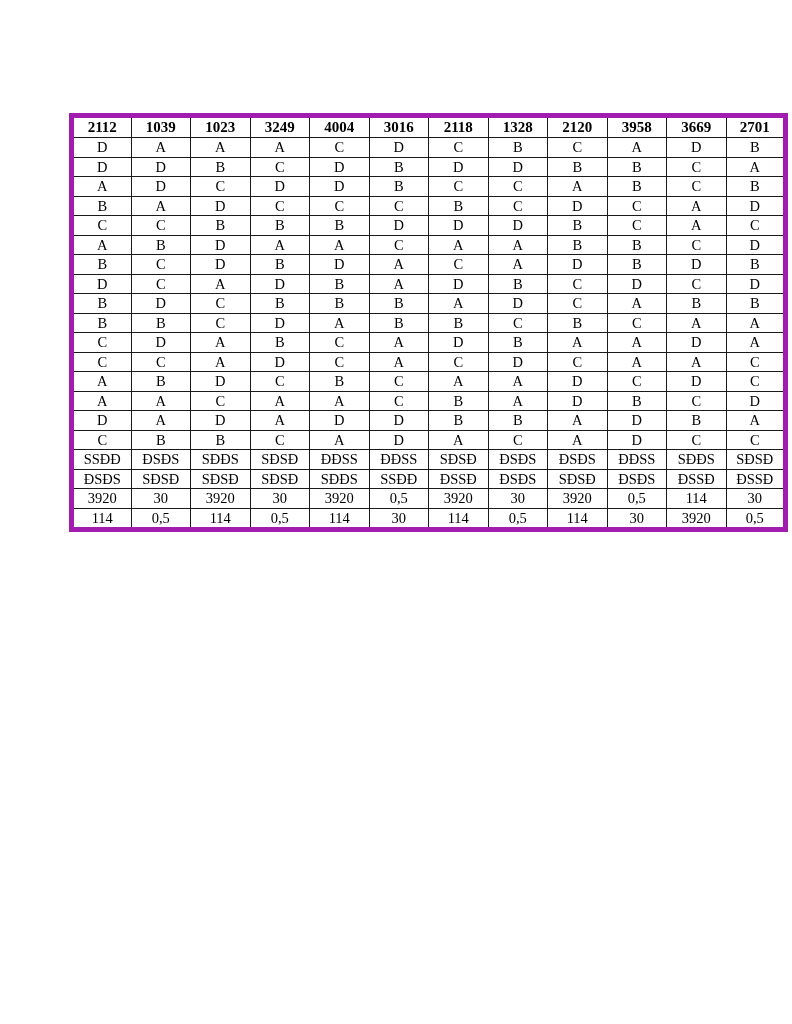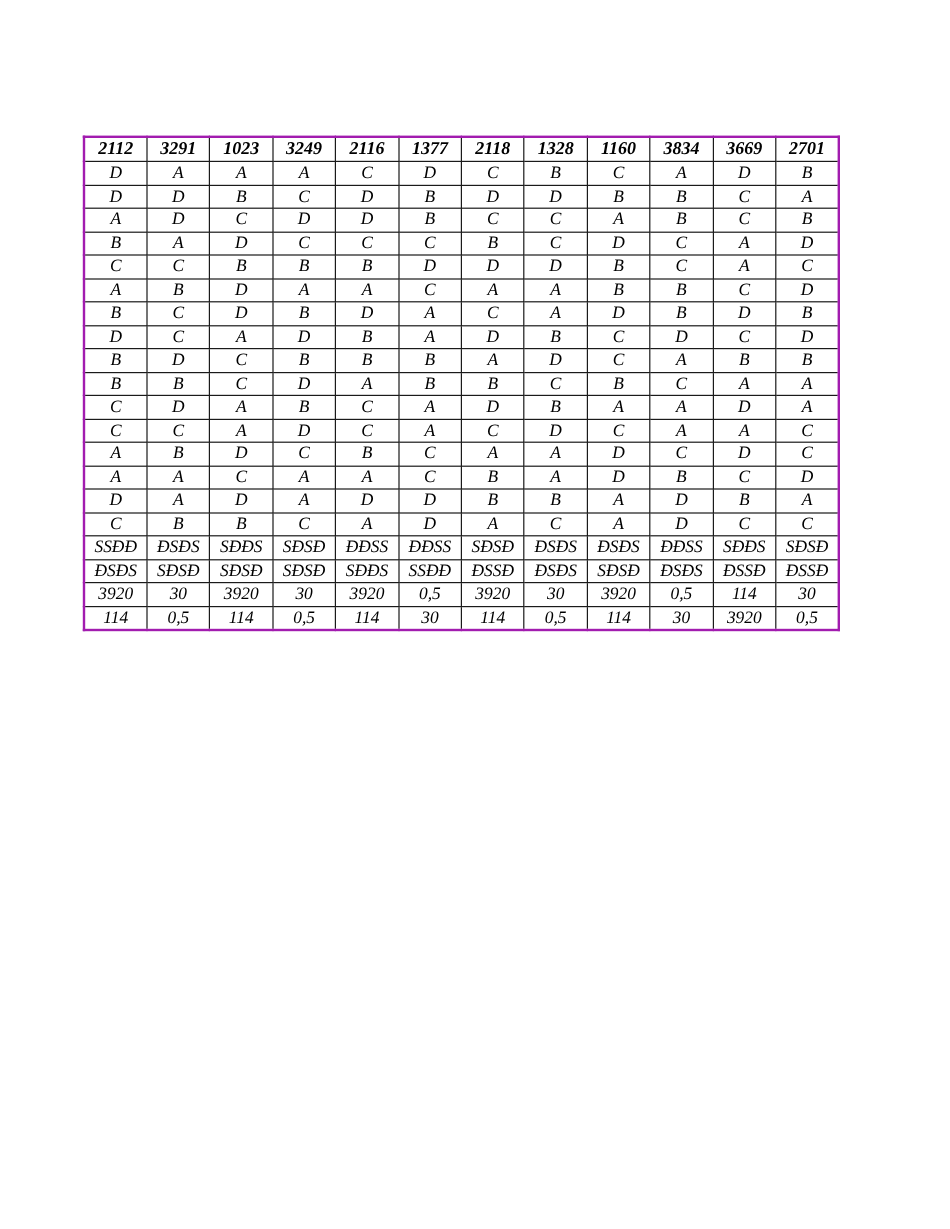--- a/index.html
+++ b/index.html
@@ -13,25 +13,24 @@
     height: 1024px;
     background: #ffffff;
     overflow: hidden;
     font-family: "Liberation Serif", "DejaVu Serif", serif;
     color: #000000;
   }
   table.answer-table {
     position: absolute;
     left: 69px;
     top: 113px;
-    width: 631px;
+    width: 719px;
     border-collapse: collapse;
     table-layout: fixed;
-    border: 2px solid #a21caf;
-    font-style: italic;
+    border: 5px solid #a21caf;
   }
   table.answer-table th,
   table.answer-table td {
     border: 1px solid #1a1a1a;
     text-align: center;
     vertical-align: middle;
     padding: 0;
     height: 18.5px;
     font-size: 14.5px;
     line-height: 18.5px;
@@ -45,29 +44,29 @@
   }
 </style>
 </head>
 <body>
 
 <div class="page">
   <table class="answer-table">
     <thead>
       <tr id="header-row">
           <th>2112</th>
-          <th>3291</th>
+          <th>1039</th>
           <th>1023</th>
           <th>3249</th>
-          <th>2116</th>
-          <th>1377</th>
+          <th>4004</th>
+          <th>3016</th>
           <th>2118</th>
           <th>1328</th>
-          <th>1160</th>
-          <th>3834</th>
+          <th>2120</th>
+          <th>3958</th>
           <th>3669</th>
           <th>2701</th>
         </tr>
     </thead>
     <tbody id="table-body">
         <tr>
           <td>D</td>
           <td>A</td>
           <td>A</td>
           <td>A</td>

